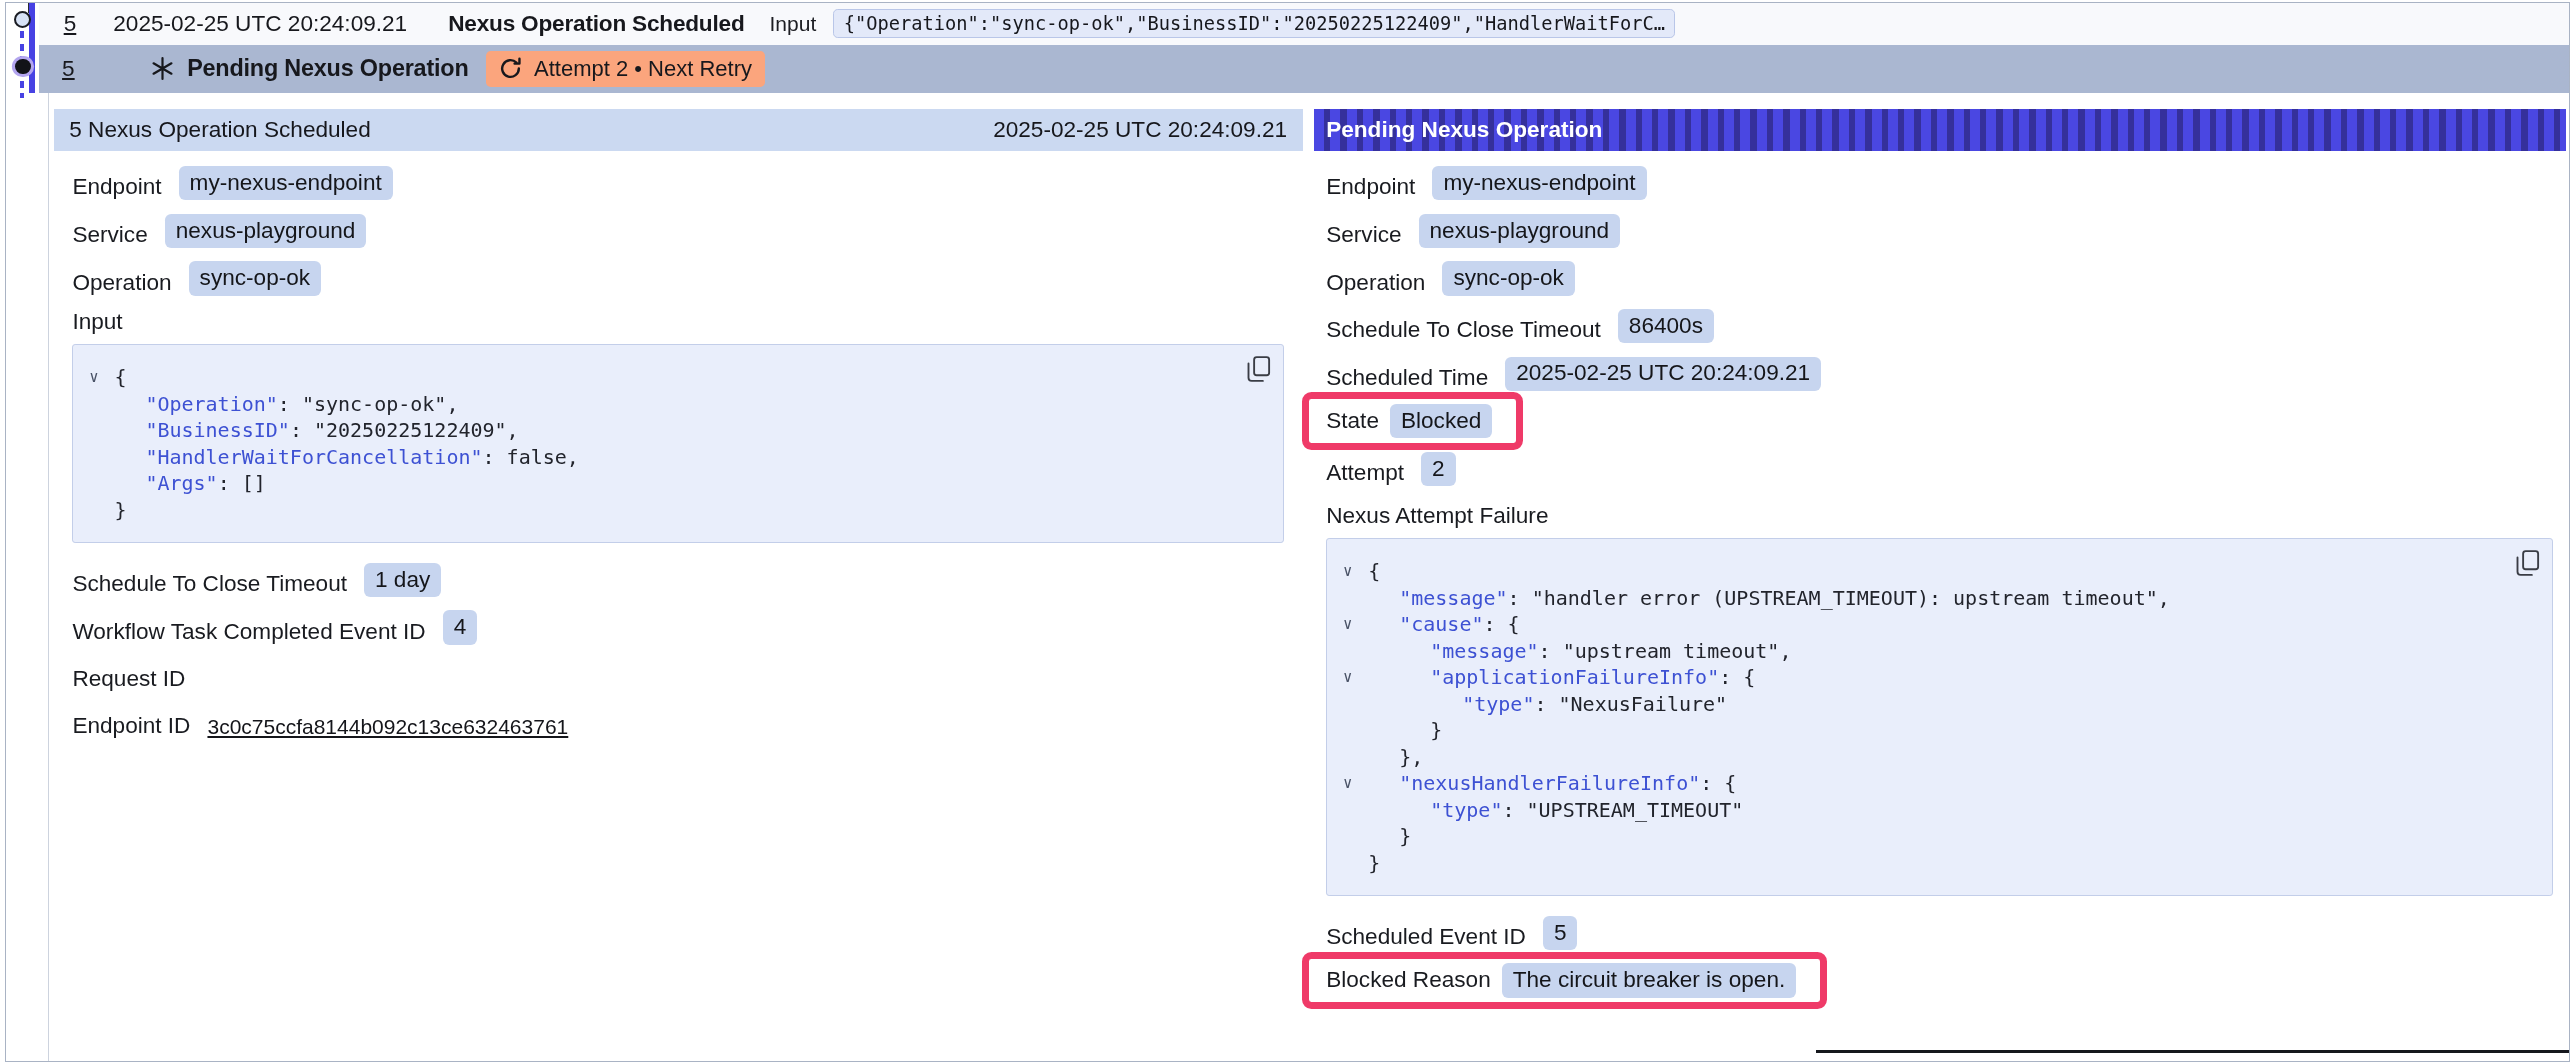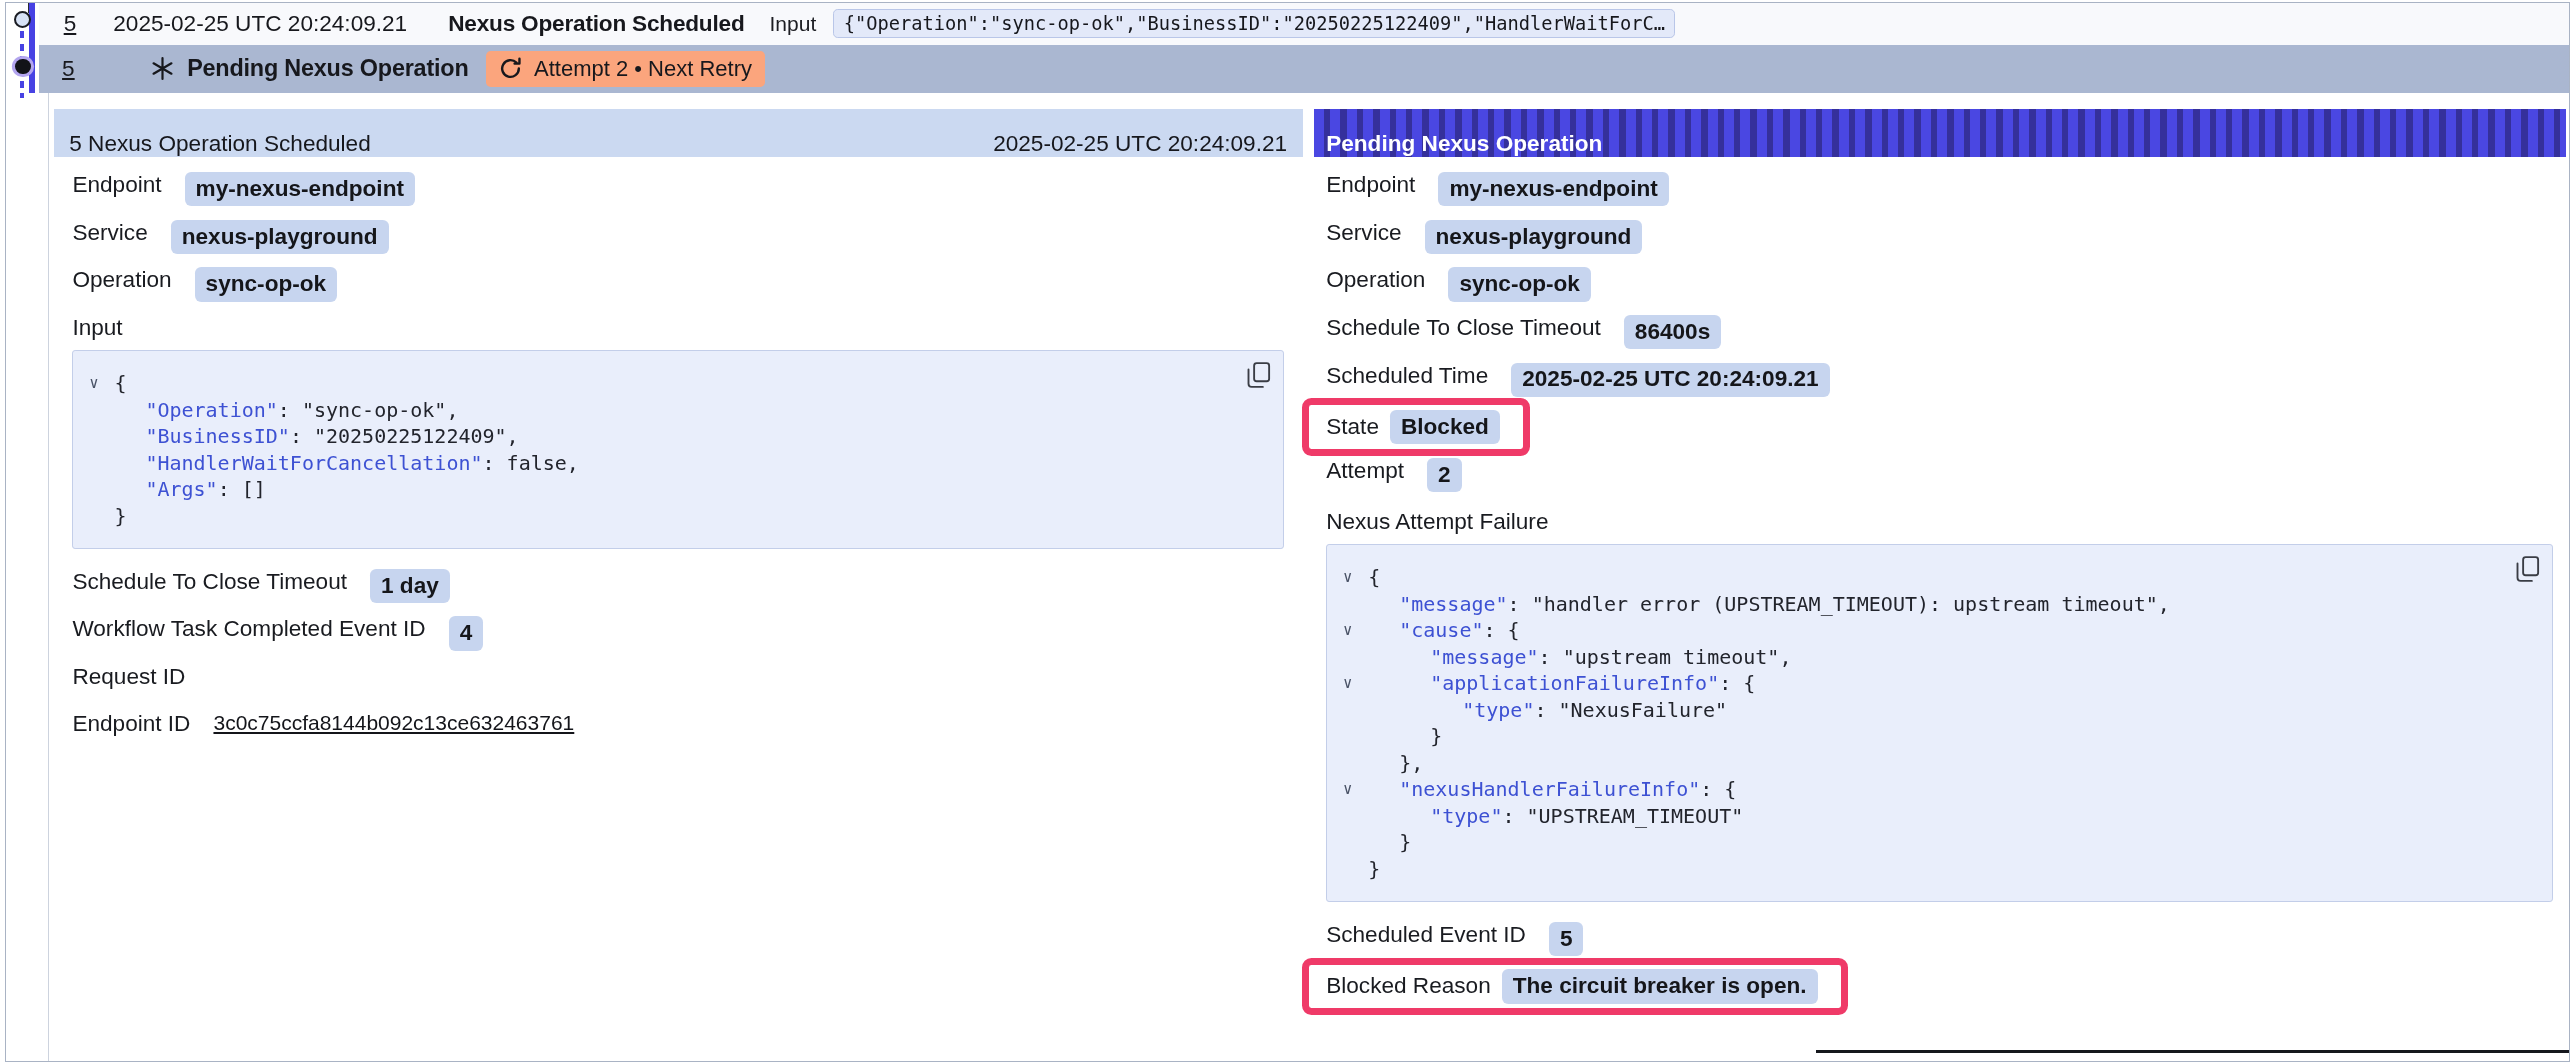--- a/index.html
+++ b/index.html
@@ -34,31 +34,31 @@
   .retry-chip{margin-left:17px;display:inline-flex;align-items:center;gap:11px;background:#fba57d;
               border-radius:4.7px;padding:4.7px 12.5px;height:36px;box-sizing:border-box;
               font-size:22px;font-weight:500;color:#17181d;}
 
   .detail-edge{position:absolute;left:42px;top:90px;bottom:0;width:1.6px;background:#cdd3de;}
 
   
   .panel{position:absolute;top:106px;}
   .panel-left{left:48px;width:1249px;}
   .panel-right{left:1308px;width:1252px;}
-  .ph{height:48px;display:flex;align-items:flex-end;box-sizing:border-box;}
+  .ph{height:42px;display:flex;align-items:center;box-sizing:border-box;}
   .ph-left{background:#cbd9f1;justify-content:space-between;padding:0 15.6px;font-size:22.6px;font-weight:500;color:#16171c;}
   .ph-right{background:repeating-linear-gradient(to right,#4a47e2 0 10px,#35309b 10px 16.4px);
             color:#fff;font-size:22.6px;font-weight:600;padding:0 12.5px;}
   .pb{box-sizing:border-box;}
   .pb-left{padding:15.6px 18.7px;}
   .pb-right{padding:15.6px 12.5px;}
 
-  .field-row{display:flex;align-items:flex-start;gap:23px;margin-bottom:13.3px;min-height:34px;font-size:22.6px;}
+  .field-row{display:flex;align-items:flex-end;gap:17px;margin-bottom:13.3px;min-height:34px;font-size:22.6px;}
   .flabel{color:#191b20;}
-  .badge{background:#c7d5ef;border-radius:6.2px;padding:3.9px 11px;line-height:26.5px;color:#15161a;white-space:nowrap;font-weight:bold;}
+  .badge{background:#c7d5ef;border-radius:6.2px;padding:3.9px 11px;line-height:26.5px;color:#15161a;white-space:nowrap;}
   .link-val{color:#14151a;text-decoration:underline;font-size:21px;}
 
   .section-label{font-size:22.6px;margin:7.8px 0 9.4px;color:#191b20;}
   .code-block{position:relative;background:#e9eefb;border:1.6px solid #c3cee9;border-radius:3.1px;
               padding:18.7px 55px 18.7px 0;margin:0 0 20px;
               font-family:"DejaVu Sans Mono",monospace;font-size:20px;line-height:26.5px;color:#22242c;}
   .code-line{display:flex;}
   .code-gutter{width:41px;flex:none;text-align:center;color:#4a5367;font-size:15.6px;line-height:26.5px;}
   .code-content{white-space:pre;}
   .tok-k{color:#3d51d3;}

